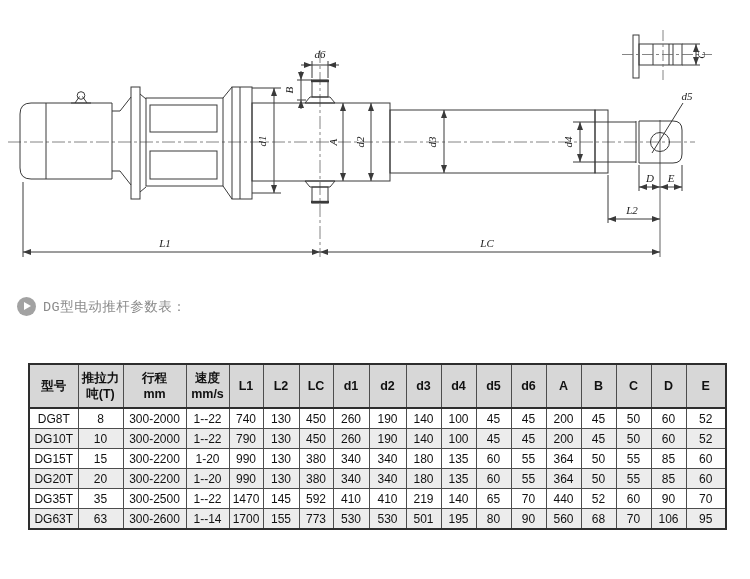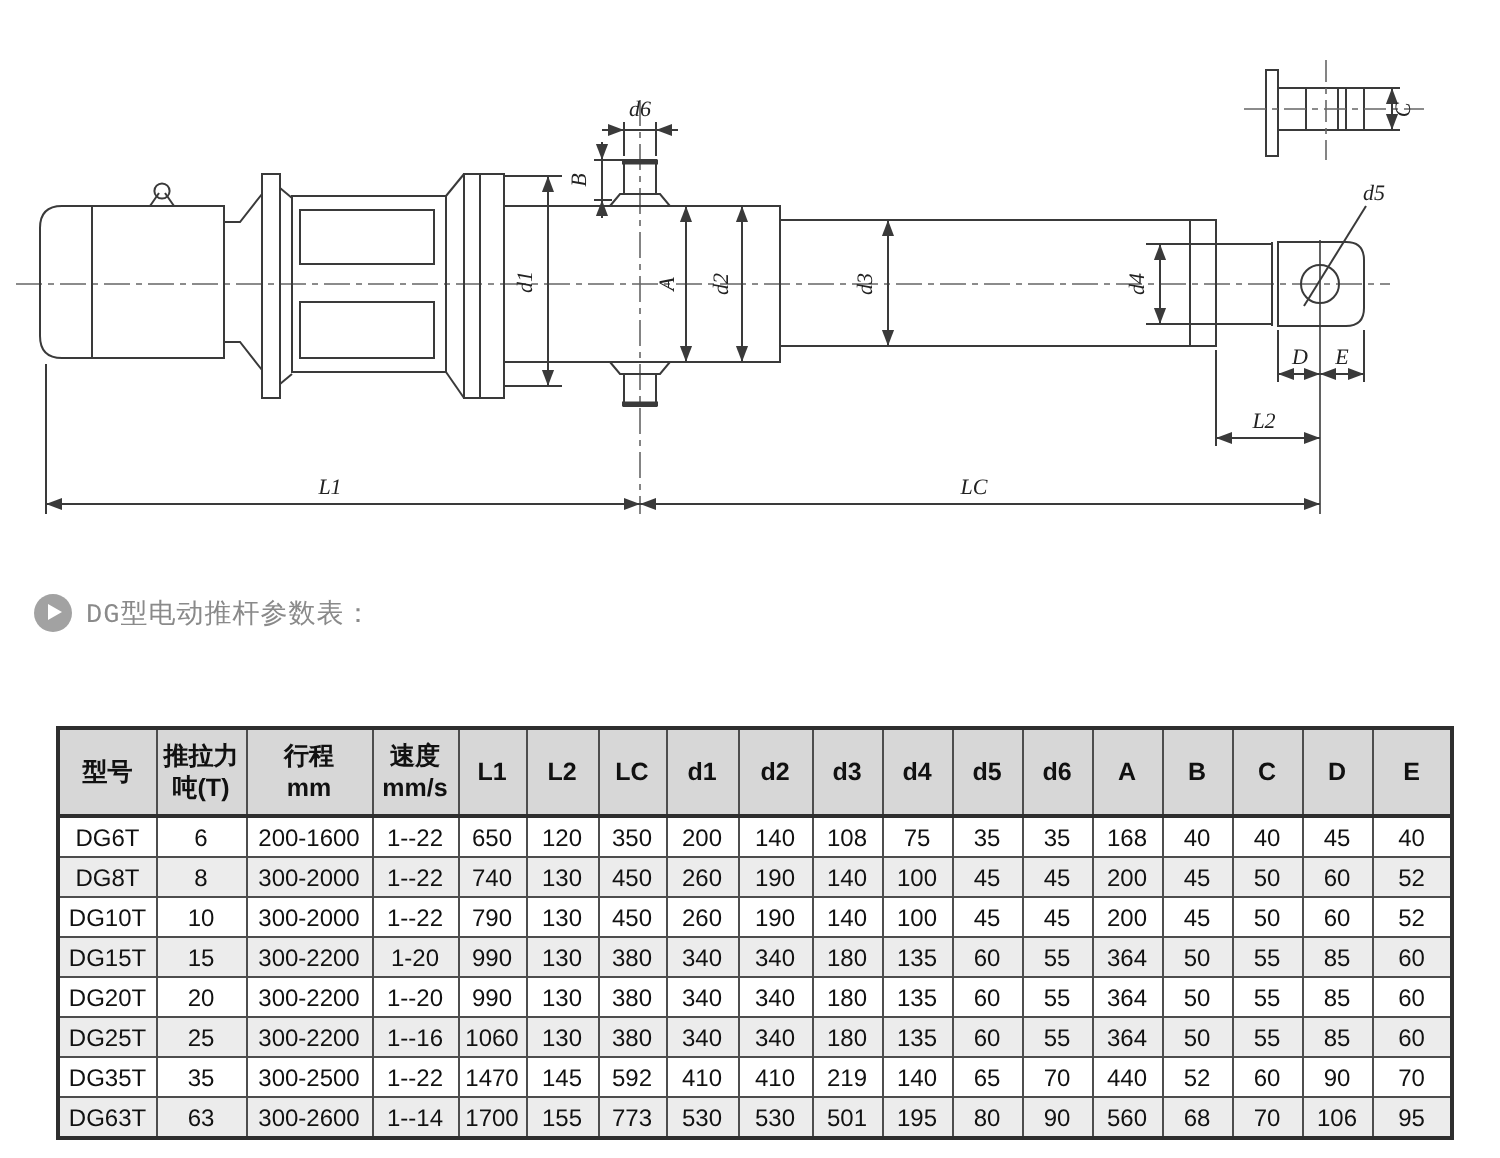--- a/index.html
+++ b/index.html
@@ -198,40 +198,20 @@
         <th>d6</th>
         <th>A</th>
         <th>B</th>
         <th>C</th>
         <th>D</th>
         <th>E</th>
       </tr>
     </thead>
     <tbody>
         <tr>
-          <td>DG6T</td>
-          <td>6</td>
-          <td>200-1600</td>
-          <td>1--22</td>
-          <td>650</td>
-          <td>120</td>
-          <td>350</td>
-          <td>200</td>
-          <td>140</td>
-          <td>108</td>
-          <td>75</td>
-          <td>35</td>
-          <td>35</td>
-          <td>168</td>
-          <td>40</td>
-          <td>40</td>
-          <td>45</td>
-          <td>40</td>
-        </tr>
-        <tr>
           <td>DG8T</td>
           <td>8</td>
           <td>300-2000</td>
           <td>1--22</td>
           <td>740</td>
           <td>130</td>
           <td>450</td>
           <td>260</td>
           <td>190</td>
           <td>140</td>
@@ -283,40 +263,20 @@
           <td>55</td>
           <td>85</td>
           <td>60</td>
         </tr>
         <tr>
           <td>DG20T</td>
           <td>20</td>
           <td>300-2200</td>
           <td>1--20</td>
           <td>990</td>
-          <td>130</td>
-          <td>380</td>
-          <td>340</td>
-          <td>340</td>
-          <td>180</td>
-          <td>135</td>
-          <td>60</td>
-          <td>55</td>
-          <td>364</td>
-          <td>50</td>
-          <td>55</td>
-          <td>85</td>
-          <td>60</td>
-        </tr>
-        <tr>
-          <td>DG25T</td>
-          <td>25</td>
-          <td>300-2200</td>
-          <td>1--16</td>
-          <td>1060</td>
           <td>130</td>
           <td>380</td>
           <td>340</td>
           <td>340</td>
           <td>180</td>
           <td>135</td>
           <td>60</td>
           <td>55</td>
           <td>364</td>
           <td>50</td>

